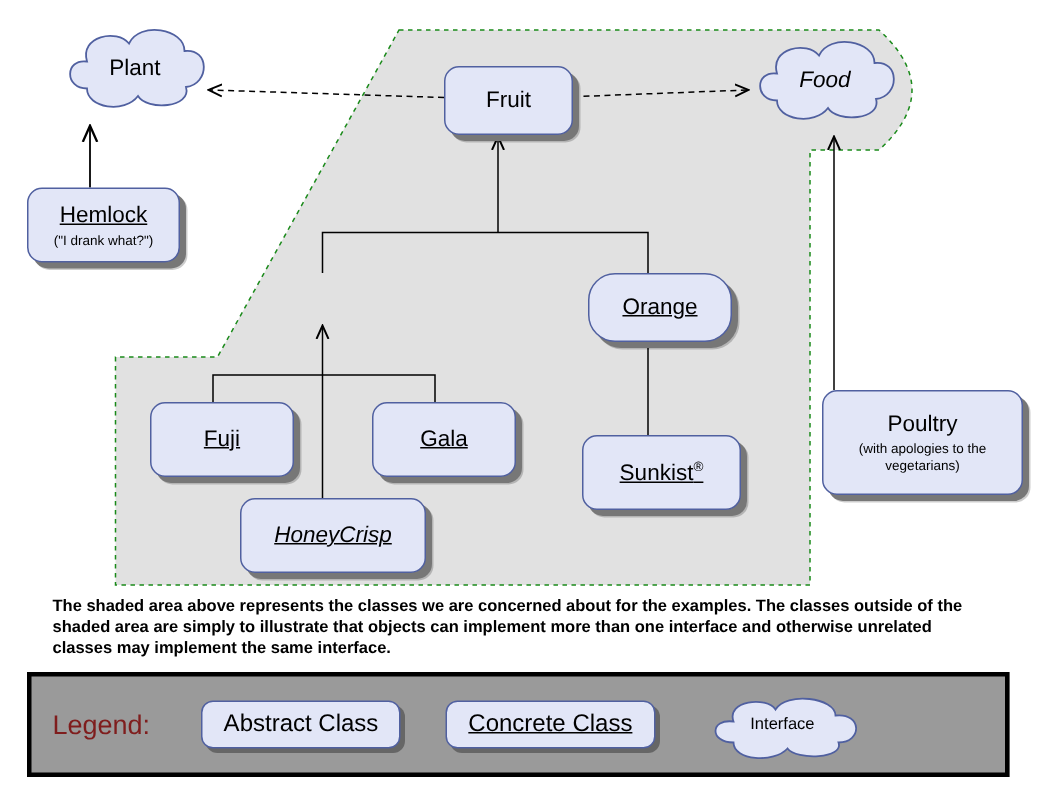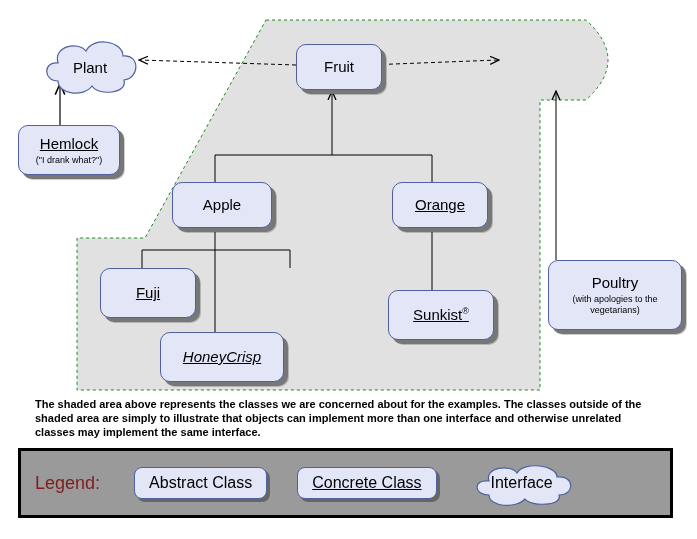--- a/index.html
+++ b/index.html
@@ -84,21 +84,21 @@
     border: 1px solid #5060a0;
     border-radius: 8px;
     padding: 6px 14px;
     font-size: 16px;
     box-shadow: 3px 3px 0 #666;
   }
   .legend-cloud {
     position: relative;
     width: 110px; height: 45px;
     display:flex; align-items:center; justify-content:center;
-    font-size: 16px;
+    font-size: 11px;
   }
   .legend-cloud svg { position:absolute; top:0; left:0; width:100%; height:100%; }
   .legend-cloud span { position:relative; z-index:2; }
   .z2 { z-index:2; }
   .sup { font-size: 9px; vertical-align: super; }
 </style>
 </head>
 <body>
 
 <div class="canvas">
@@ -135,49 +135,55 @@
 
     <line x1="215" y1="250" x2="215" y2="218" stroke="#000" marker-end="url(#ah)"></line>
     <polyline points="142,268 142,250 290,250 290,268" fill="none" stroke="#000"></polyline>
     <line x1="215" y1="332" x2="215" y2="250" stroke="#000"></line>
 
     <line x1="432" y1="290" x2="432" y2="218" stroke="#000" marker-end="url(#ah)"></line>
 
     <line x1="556" y1="260" x2="556" y2="92" stroke="#000" marker-end="url(#ah)"></line>
   </svg>
 
-  <div class="cloud z2" style="left:38px; top:36px; width:104px; height:62px;">
+  <div class="cloud z2" style="left:38px; top:14px; width:104px; height:62px;">
     <svg viewBox="0 0 104 62">
       <path d="M20,45 C5,45 5,25 20,27 C15,10 40,5 48,15 C55,0 85,5 85,20 C102,18 102,42 86,44 C90,58 60,60 54,50 C45,62 20,58 20,45 Z" fill="#e2e6f7" stroke="#5060a0" stroke-width="1.2"></path>
     </svg>
     <span class="cloud-label">Plant</span>
   </div>
 
+  <div class="cloud z2 italic" style="left:498px; top:22px; width:104px; height:62px;">
+    <svg viewBox="0 0 104 62">
+      <path d="M20,45 C5,45 5,25 20,27 C15,10 40,5 48,15 C55,0 85,5 85,20 C102,18 102,42 86,44 C90,58 60,60 54,50 C45,62 20,58 20,45 Z" fill="#e2e6f7" stroke="#5060a0" stroke-width="1.2"></path>
+    </svg>
+    <span class="cloud-label">Food</span>
+  </div>
 
   <div class="box z2" style="left:18px; top:125px; width:88px; height:40px;">
     <span class="title underline">Hemlock</span>
     <span class="subtitle">("I drank what?")</span>
   </div>
 
   <div class="box z2" style="left:296px; top:44px; width:72px; height:36px;">
     <span class="title">Fruit</span>
   </div>
 
-  <div class="box z2" style="left:172px; top:182px; width:86px; height:36px;">
-    <span class="title">Apple</span>
-  </div>
-
-  <div class="box z2" style="left:392px; top:182px; width:82px; height:36px;">
+
+  <div class="box z2" style="left:392px; top:182px; width:82px; height:36px;border-radius:18px;">
     <span class="title underline">Orange</span>
   </div>
 
   <div class="box z2" style="left:100px; top:268px; width:82px; height:40px;align-items:center;">
     <span class="title underline">Fuji</span>
   </div>
 
+  <div class="box z2" style="left:248px; top:268px; width:82px; height:40px;">
+    <span class="title underline">Gala</span>
+  </div>
 
   <div class="box z2" style="left:160px; top:332px; width:110px; height:40px;font-style:italic;">
     <span class="title underline">HoneyCrisp</span>
   </div>
 
   <div class="box z2" style="left:388px; top:290px; width:92px; height:40px;">
     <span class="title underline">
       <span>Sunkist</span><span class="sup">®</span>
     </span>
   </div>

